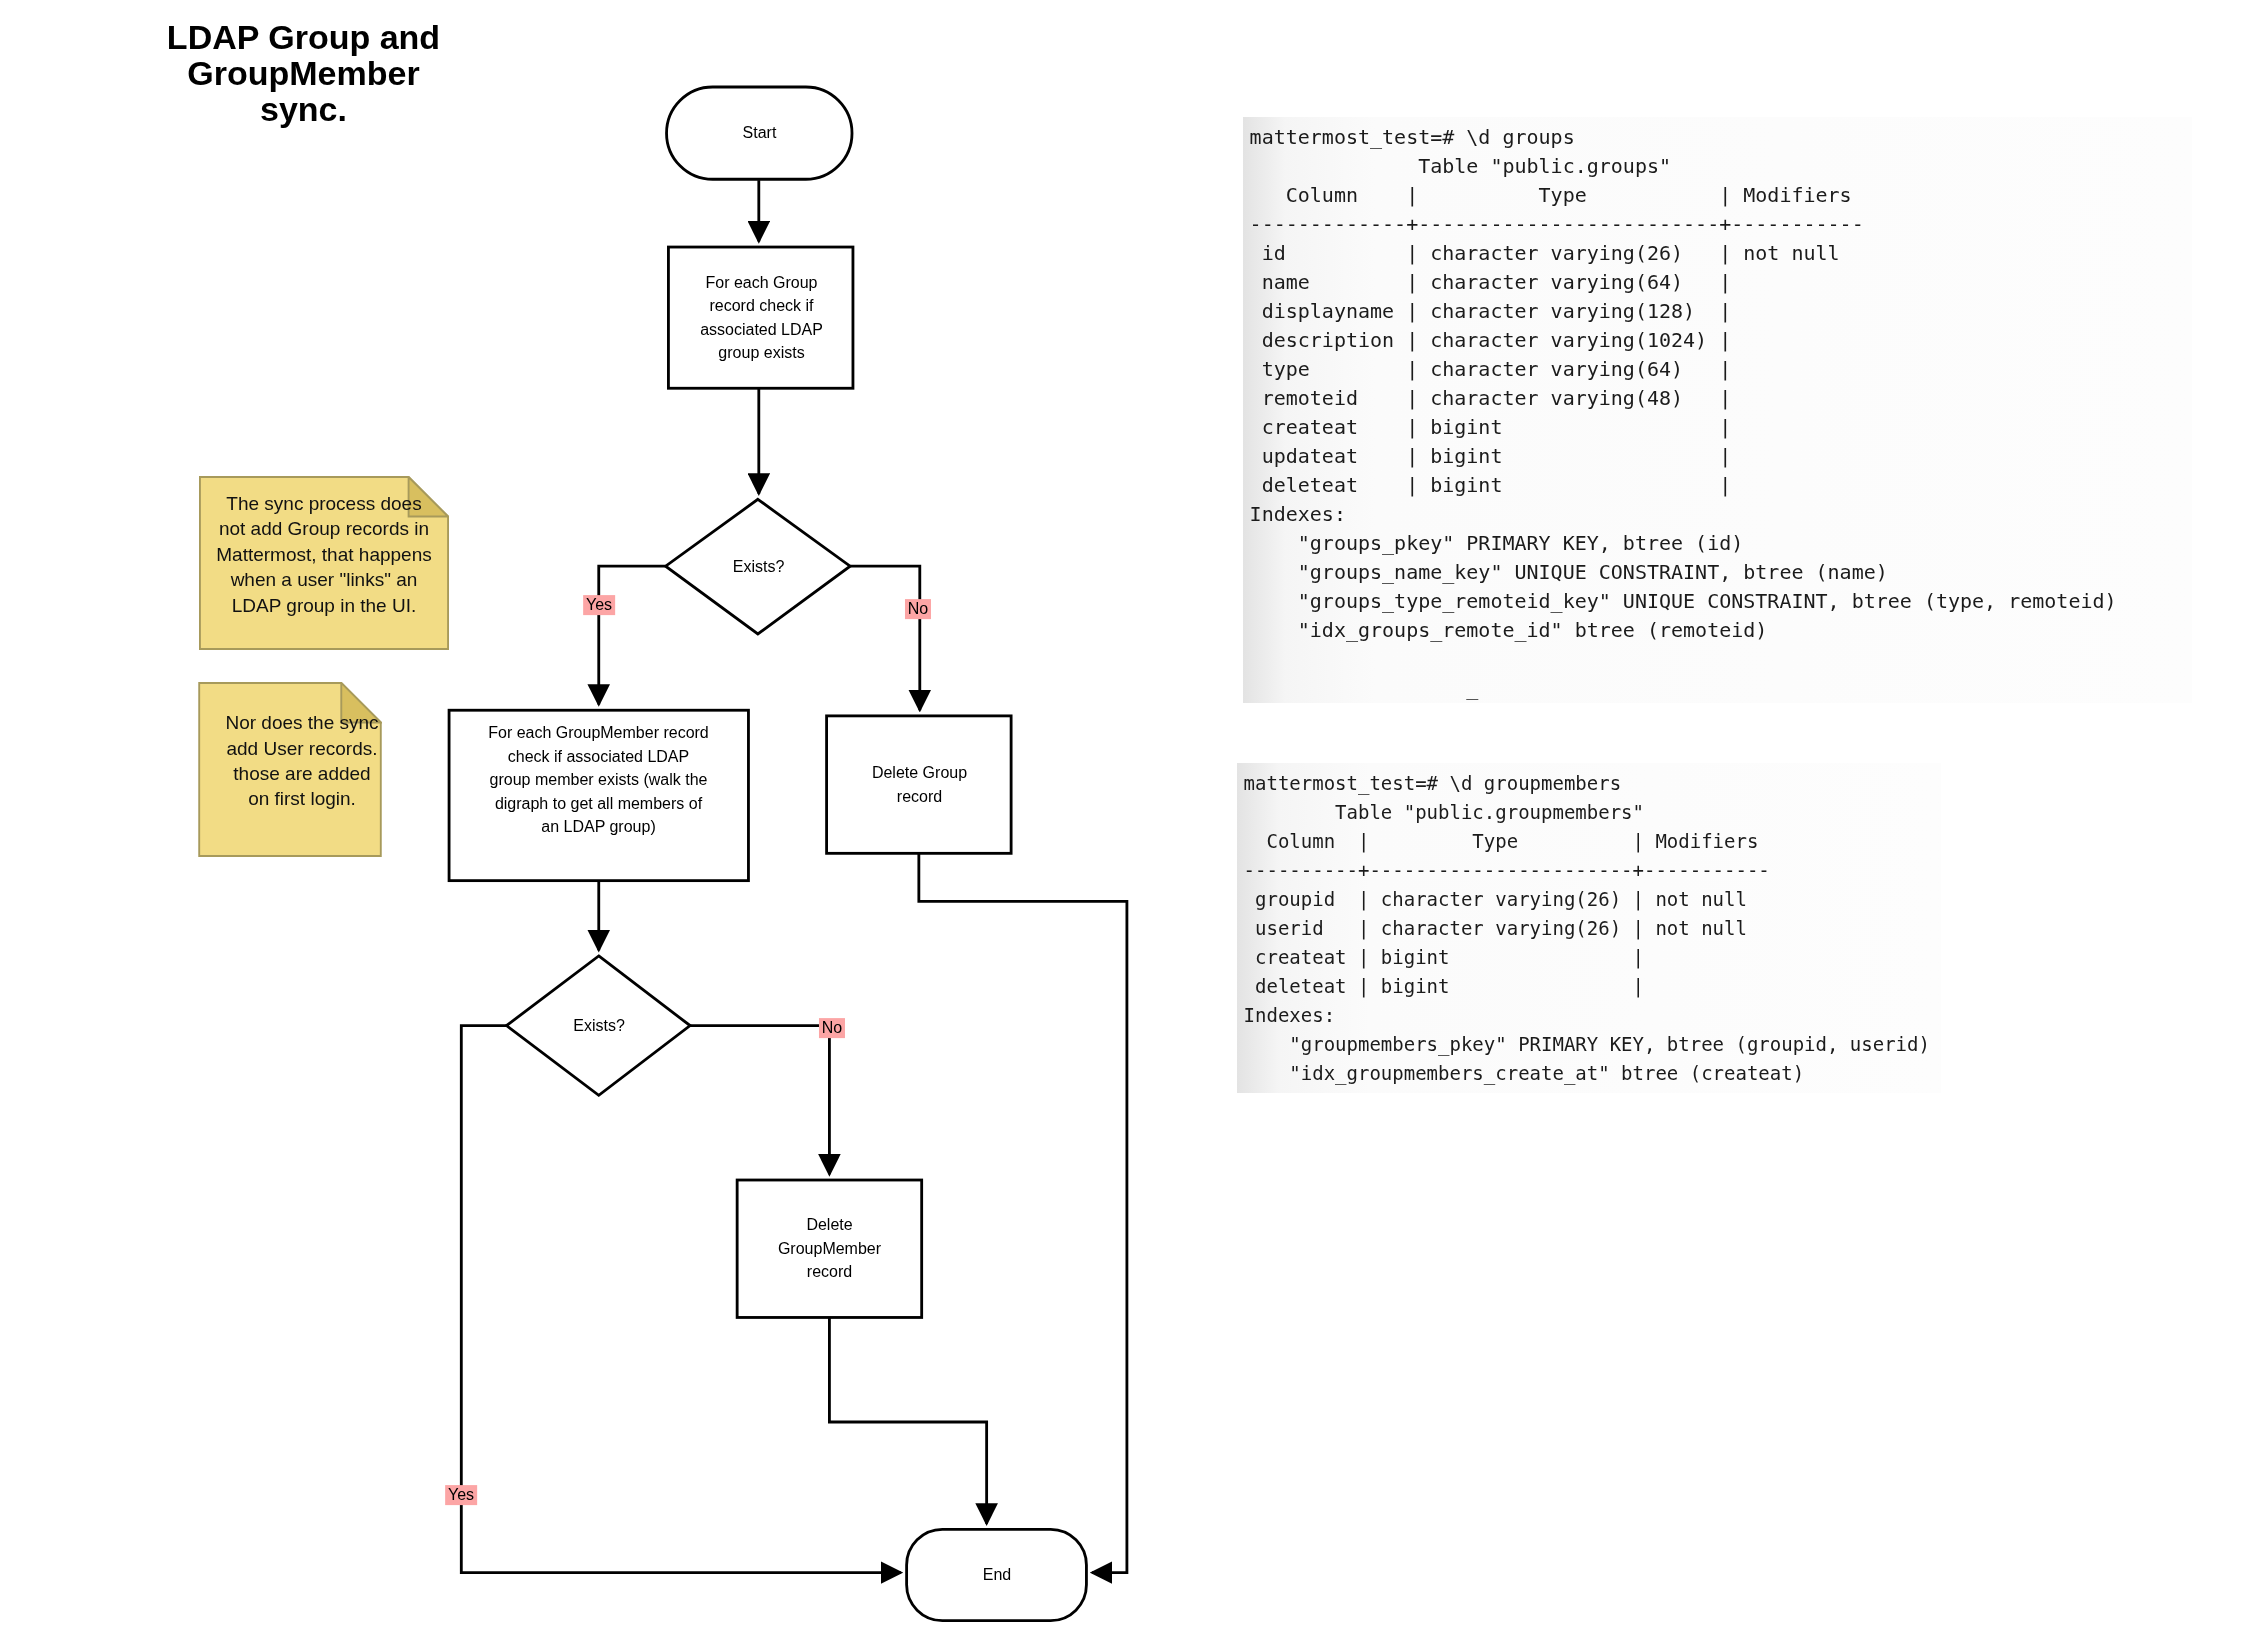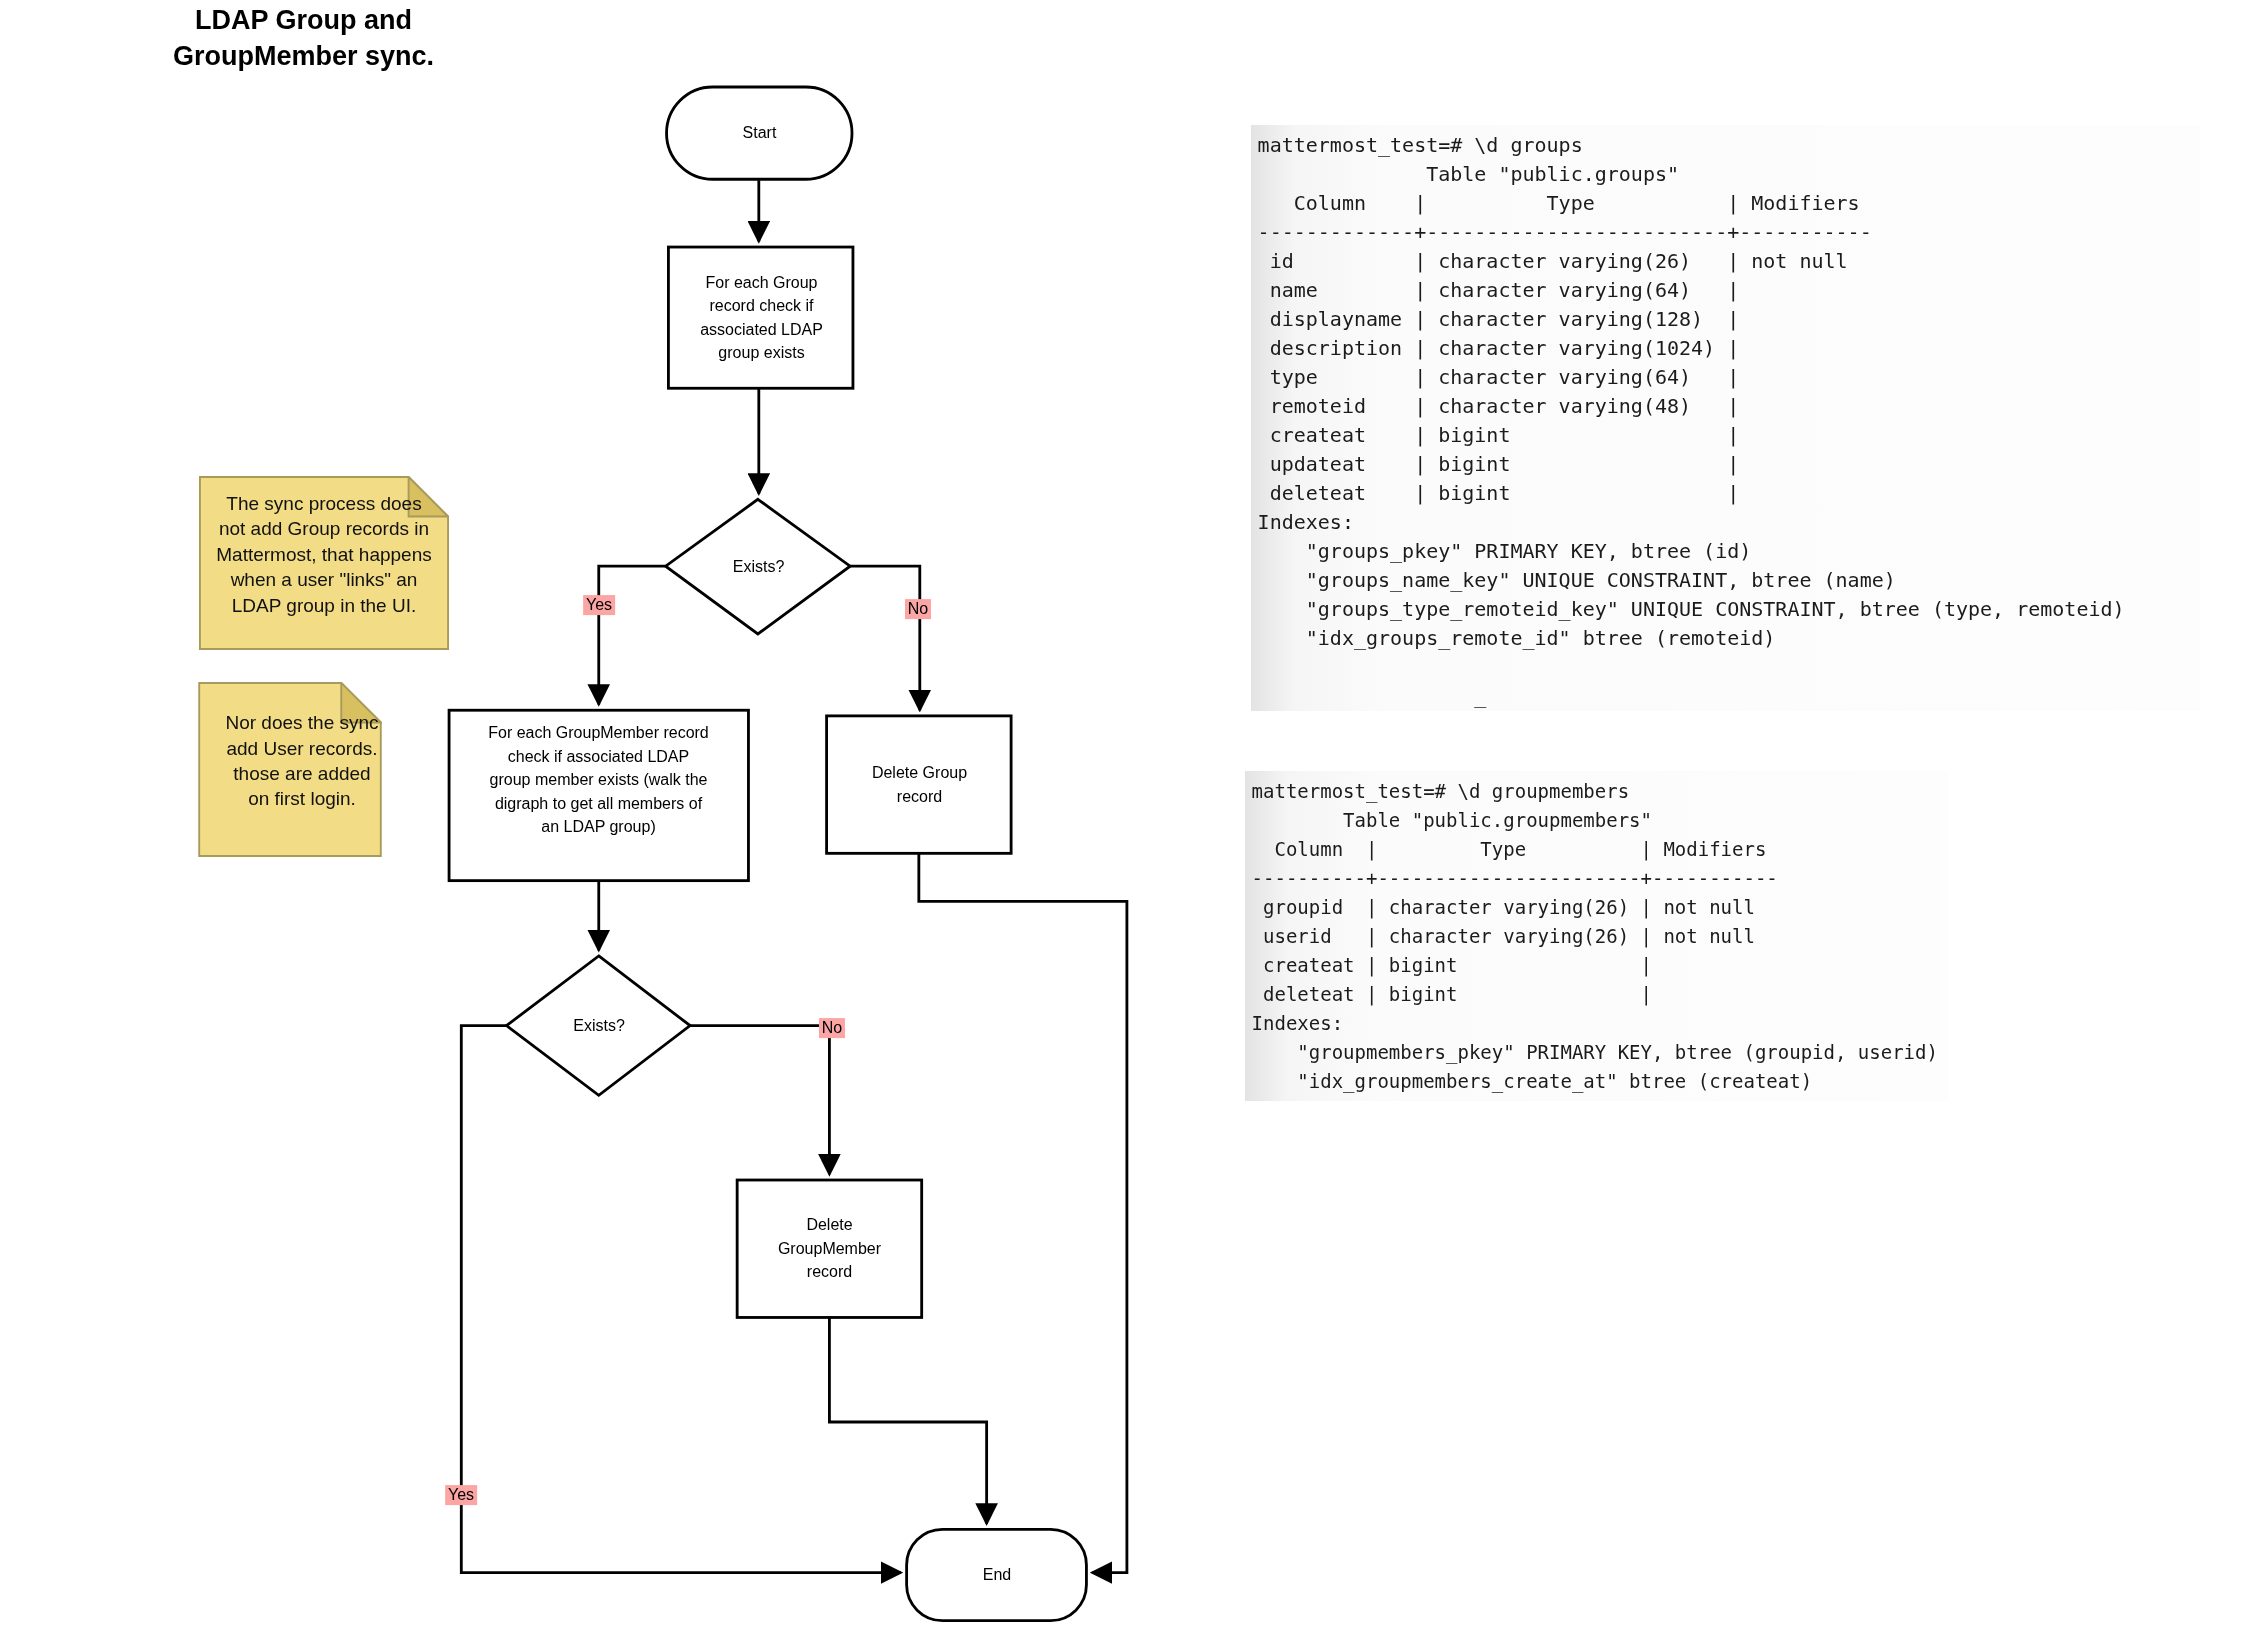--- a/index.html
+++ b/index.html
@@ -1,35 +1,35 @@
 <!DOCTYPE html>
 <html style="font-size:15px"><head>
 <meta charset="utf-8">
 <style>
   html,body{margin:0;padding:0;background:#ffffff;}
   .canvas{position:relative;width:2267px;height:1637px;background:#ffffff;overflow:hidden;
           font-family:"Liberation Sans",sans-serif;color:#000;}
   svg.flow{position:absolute;left:0;top:0;}
   .edge{fill:none;stroke:#000;stroke-width:3;}
   .shape{fill:#fff;stroke:#000;stroke-width:3;}
-  .title{position:absolute;left:141px;top:2px;width:325px;text-align:center;
-         font-size:27px;font-weight:bold;line-height:36px;}
+  .title{position:absolute;left:141px;top:19px;width:325px;text-align:center;
+         font-size:34px;font-weight:bold;line-height:36px;}
   .nlabel{position:absolute;display:flex;align-items:center;justify-content:center;
           text-align:center;font-size:16px;line-height:23.5px;white-space:pre-line;}
   .elabel{position:absolute;transform:translate(-50%,-50%);background:#fca5a5;
           font-size:16px;padding:0.9px 2.8px;}
   .note{position:absolute;margin-top:36px;}
   .note svg{position:absolute;left:0;top:0;}
   .note-main{fill:#F2DC85;stroke:#A79A5B;stroke-width:2;}
   .note-fold{fill:#D8BF5F;stroke:#A79A5B;stroke-width:2;}
   .note-text{position:absolute;left:0;top:0;width:100%;height:100%;display:flex;
              align-items:center;justify-content:center;text-align:center;
              font-size:19px;line-height:25.4px;white-space:pre-line;color:#111;
              box-sizing:border-box;padding-bottom:17px;}
-  pre.term{position:absolute;margin:16px;color:#1b1b1b;
+  pre.term{position:absolute;margin:8px;color:#1b1b1b;
            font-family:"DejaVu Sans Mono",monospace;
            background:linear-gradient(to right,#e3e3e3 0px,#f5f5f5 42px,#fbfbfb 132px,#fdfdfd 100%);
            padding:5.6px 0 0 6.6px;}
   #term-groups{left:1235px;top:109px;width:942px;height:580px;font-size:20px;line-height:29px;}
   #term-groupmembers{left:1229px;top:755px;width:697px;height:324px;font-size:19px;line-height:29px;}
 </style>
 </head>
 <body>
 
 <div class="canvas">

